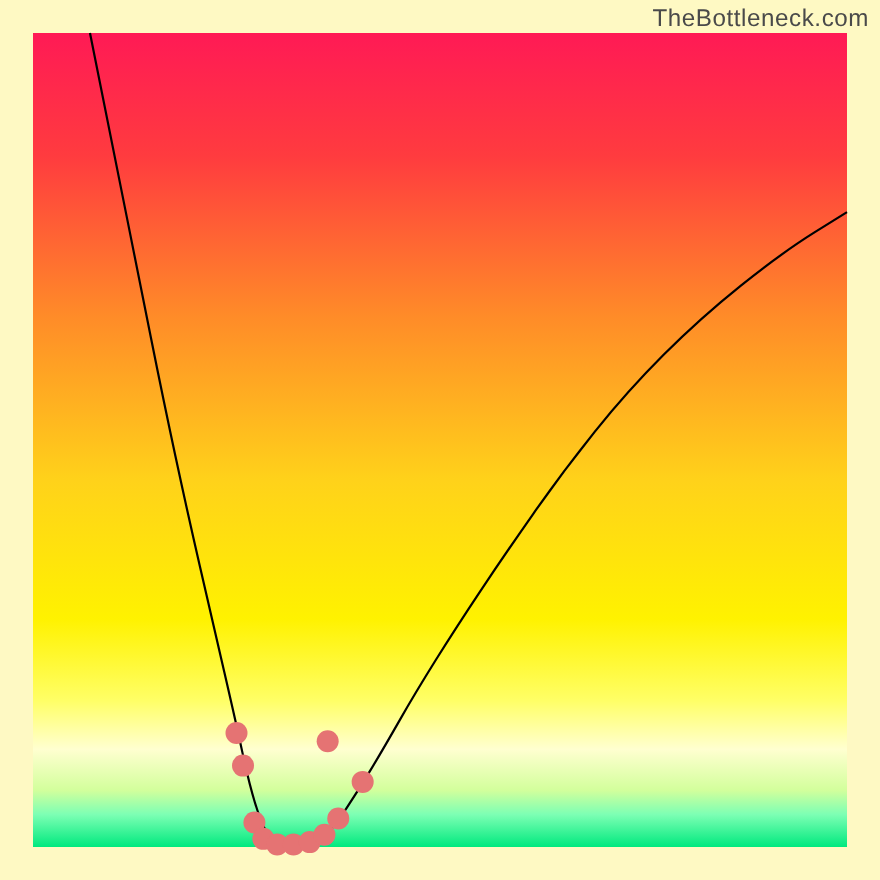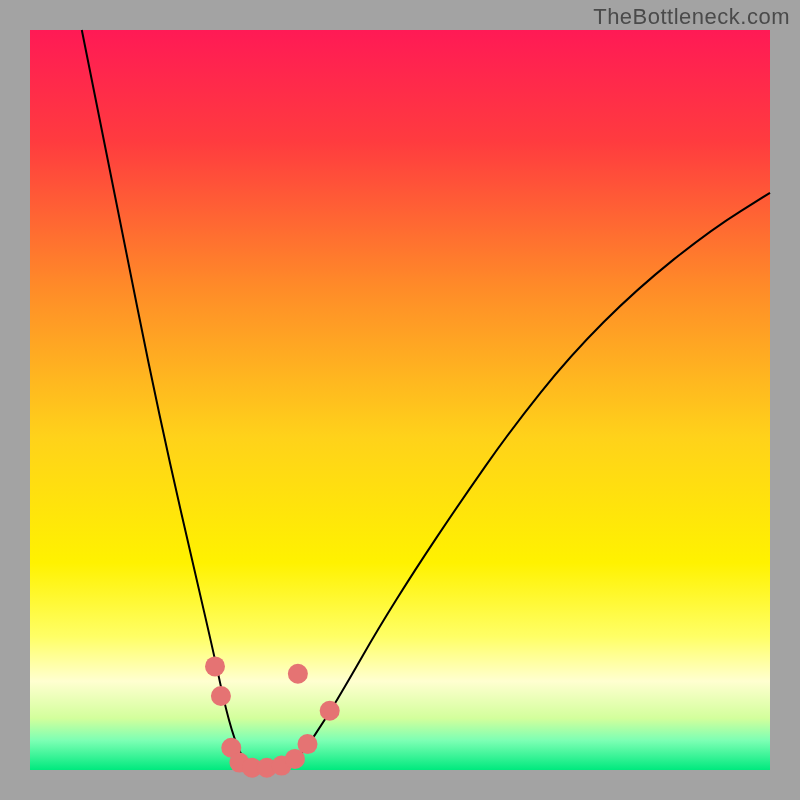--- a/index.html
+++ b/index.html
@@ -8,21 +8,21 @@
     width: 800px;
     height: 800px;
     background: #000;
     overflow: hidden;
     font-family: Arial, Helvetica, sans-serif;
   }
   .frame {
     position: relative;
     width: 800px;
     height: 800px;
-    background: #a3a3a3;
+    background: #fef9c3;
   }
   .watermark {
     position: absolute;
     top: 4px;
     right: 10px;
     color: #4a4a4a;
     font-size: 22px;
     font-weight: 500;
     letter-spacing: 0.5px;
     z-index: 10;

